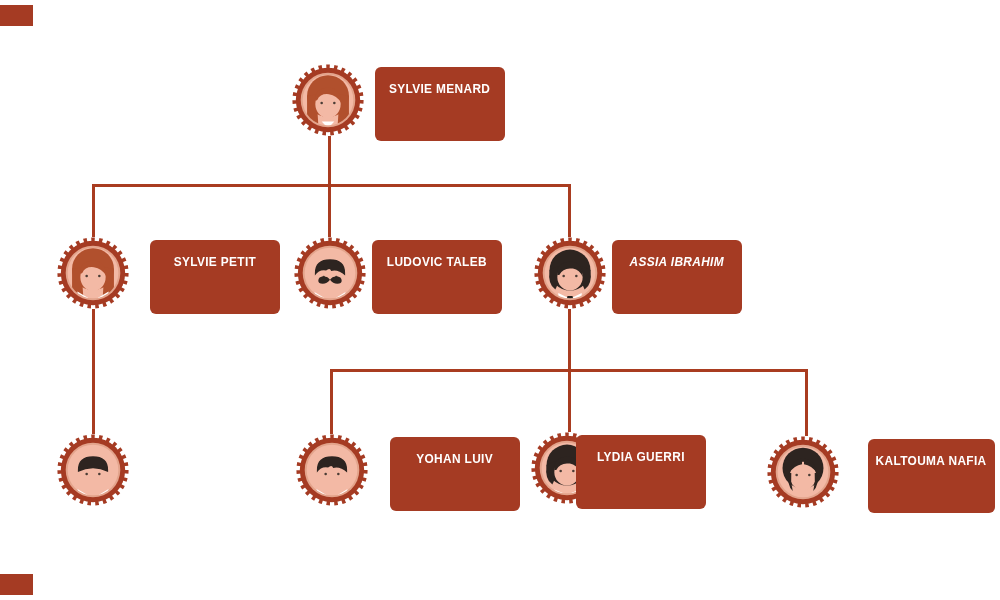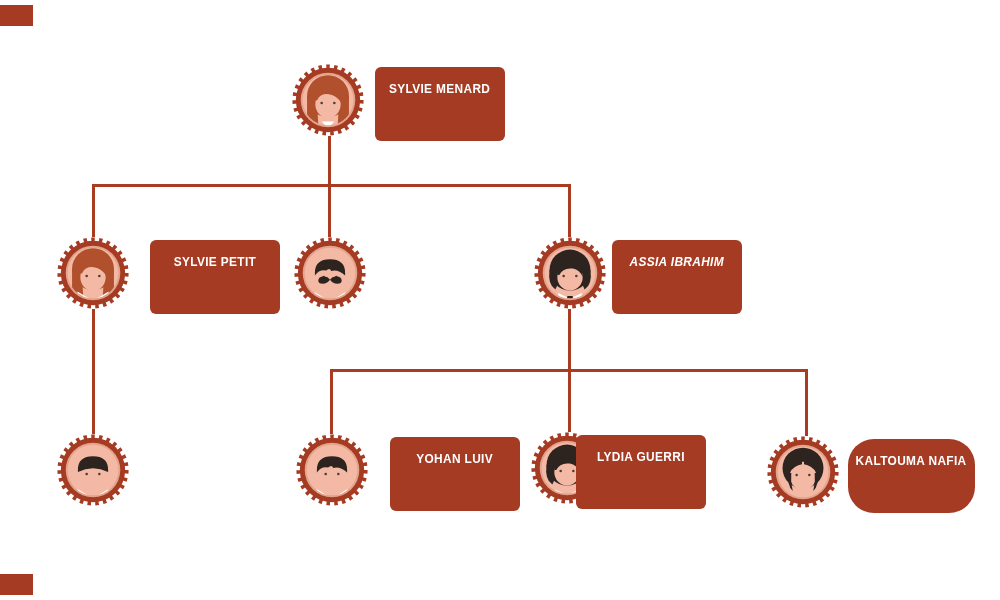--- a/index.html
+++ b/index.html
@@ -123,20 +123,23 @@
        <g clip-path="url(#clip2)">
           <path d="M-15.5,0 Q-15.5,-14 0,-14 Q15.5,-14 15.5,0 L15.5,2.5 Q8,-4 1.2,-2 Q0,-6 -4,-2.6 Q-11,-4 -15.5,2.5 Z" fill="#2d2420"></path>
           <circle cx="-6.5" cy="4" r="1.3" fill="#4a3c35"></circle>
           <circle cx="6.5" cy="4" r="1.3" fill="#4a3c35"></circle>
           <path d="M0,7 Q-2,3.5 -6.5,3.5 Q-12,3.5 -12,8 Q-12,11 -7.5,11 Q-3,11 0,7 Q3,11 7.5,11 Q12,11 12,8 Q12,3.5 6.5,3.5 Q2,3.5 0,7 Z" fill="#2d2420"></path>
           <path d="M-16,19.5 L-2.5,27.5 L-13,31 Z" fill="#ffffff"></path>
           <path d="M16,19.5 L2.5,27.5 L13,31 Z" fill="#ffffff"></path>
         </g>
      </svg>
     </div>
+  <div class="label-box" style="left:372px;top:240px;">
+    <span class="label-text">LUDOVIC TALEB</span>
+  </div>
 
   <div class="avatar" style="left:531px;top:234px;">
       <svg viewBox="-40 -40 80 80" width="78" height="78">
        <defs>
           <clipPath id="clip3">
             <circle r="26"></circle>
           </clipPath>
         </defs>
        <circle r="33" fill="#a53b23"></circle>
        <circle r="34" fill="none" stroke="#a53b23" stroke-width="5" stroke-dasharray="3.55 4.36"></circle>
@@ -248,17 +251,17 @@
           <ellipse cy="4" rx="13.5" ry="14.5" fill="#f3b9a5"></ellipse>
           <path d="M-1,-13.5 Q-12,-13 -14,1 Q-9,-7 -1,-8 Z" fill="#2d2420"></path>
           <path d="M1,-13.5 Q12,-13 14,1 Q9,-7 1,-8 Z" fill="#2d2420"></path>
           <path d="M-14.5,1 Q-17,13 -10.5,19.5 Q-13,10 -12,1 Z" fill="#2d2420"></path>
           <path d="M14.5,1 Q17,13 10.5,19.5 Q13,10 12,1 Z" fill="#2d2420"></path>
           <circle cx="-6.5" cy="3" r="1.3" fill="#4a3c35"></circle>
           <circle cx="6.5" cy="3" r="1.3" fill="#4a3c35"></circle>
         </g>
      </svg>
     </div>
-  <div class="label-box" style="left:848px;top:439px;width:127px;border-radius:26px;">
+  <div class="label-box" style="left:868px;top:439px;width:127px;">
     <span class="label-text">KALTOUMA NAFIA</span>
   </div>
 
 </div>
 
 </body></html>

